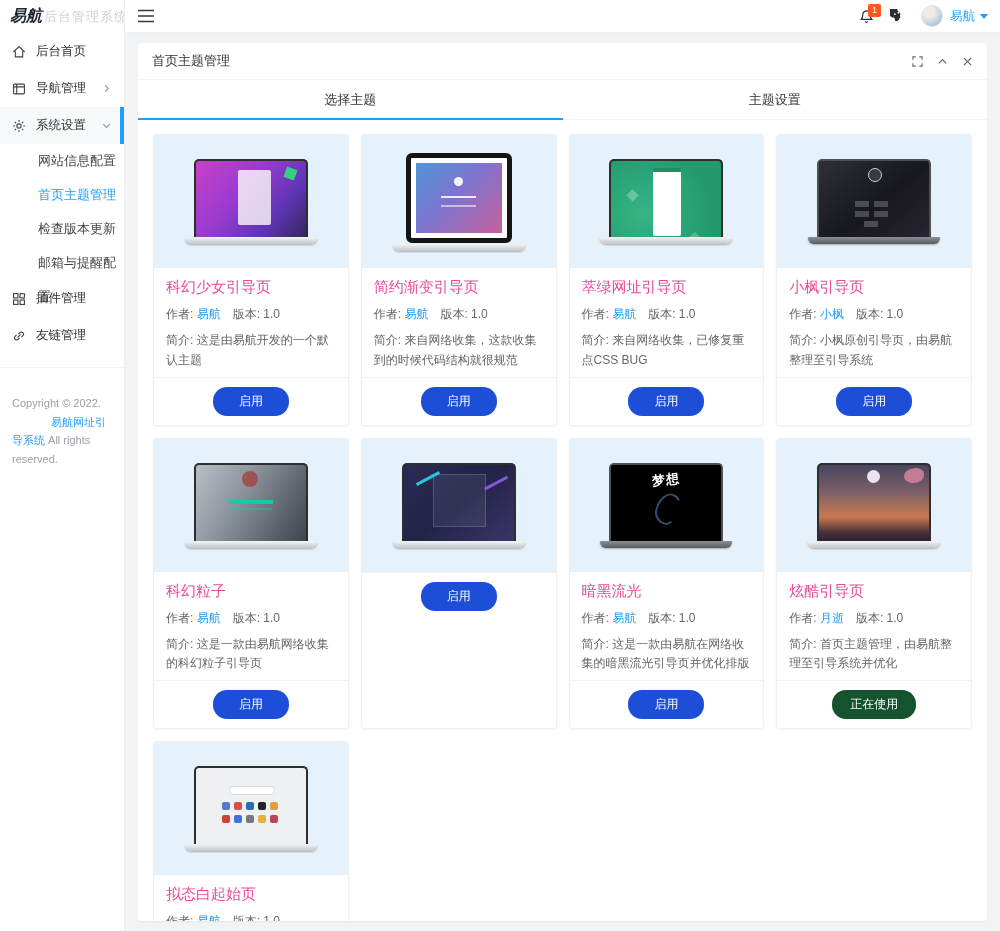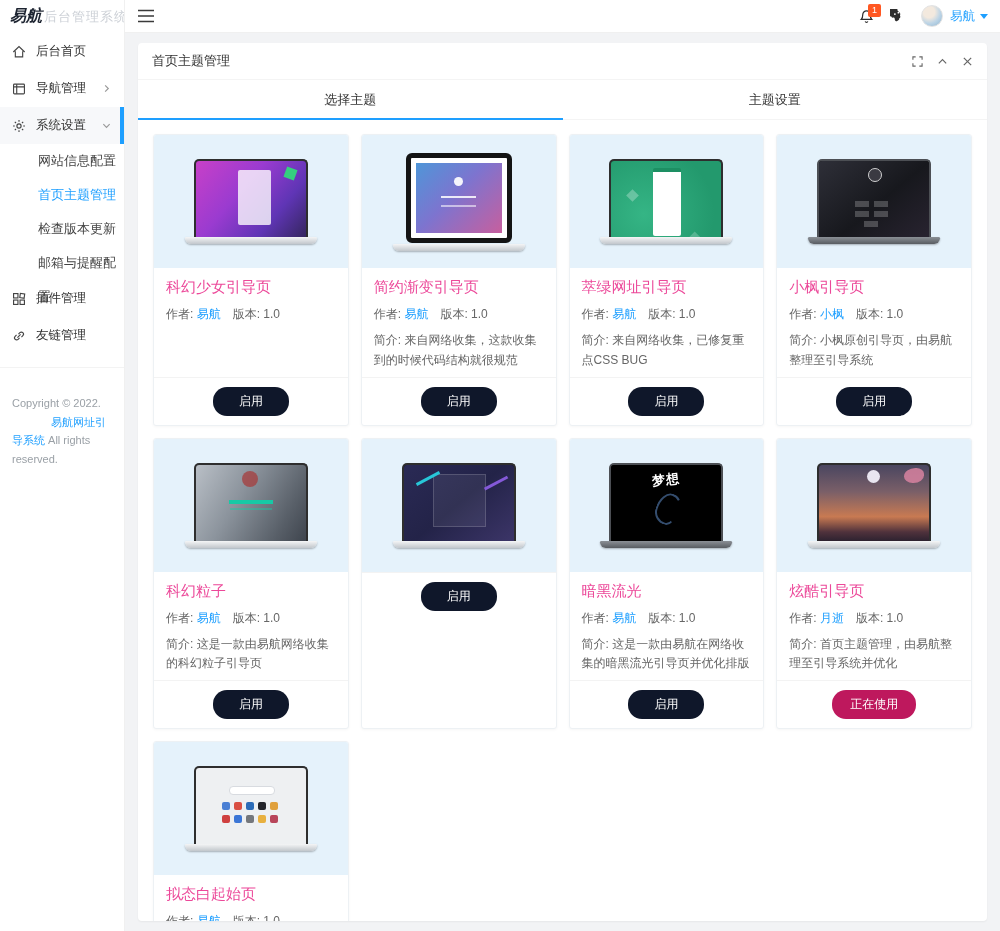--- a/index.html
+++ b/index.html
@@ -97,22 +97,22 @@
   .t8::after { content:""; position:absolute; left:24%; top:44%; width:8px; height:8px; border-radius:2px; background:#4a7fd4; box-shadow:12px 0 0 #d94f43,24px 0 0 #2b6cb8,36px 0 0 #23242a,48px 0 0 #e0a03c,0 13px 0 #cf4040,12px 13px 0 #3b76d6,24px 13px 0 #74777c,36px 13px 0 #e8b03f,48px 13px 0 #b8455a; }
 
   
   .cbody { padding:10px 12px 6px; flex:1; }
   .ctitle { font-size:15px; color:#ec4899; margin-bottom:9px; }
   .cmeta { font-size:12px; color:#666; margin-bottom:8px; }
   .cmeta .author { color:#1e9fff; text-decoration:none; cursor:pointer; }
   .cmeta .vlab { margin-left:12px; }
   .cdesc { font-size:12px; color:#666; line-height:1.65; }
   .cfoot { border-top:1px solid #f3f3f3; padding:9px 0; text-align:center; }
-  .btn-apply { display:inline-block; min-width:76px; padding:6px 18px; background:#0f172a; color:#fff; border:none; border-radius:14px; font-size:12px; cursor:pointer; font-family:inherit; }
-  .btn-apply.in-use { background:#be185d; }
+  .btn-apply { display:inline-block; min-width:76px; padding:6px 18px; background:#1d4ed8; color:#fff; border:none; border-radius:14px; font-size:12px; cursor:pointer; font-family:inherit; }
+  .btn-apply.in-use { background:#14532d; }
 </style>
 </head>
 <body>
 
 <div class="sidebar">
   <div class="logo">
     <span class="brand-b">易航</span>
     <span class="brand-r">后台管理系统</span>
   </div>
 
@@ -257,20 +257,21 @@
               <div class="laptop frame-silver">
                 <div class="screen">
                     <div class="sc t0"></div>
                   </div>
                   <div class="base"></div>
               </div>
             </div>
             <div class="cbody">
               <div class="ctitle">科幻少女引导页</div>
               <div class="cmeta"><span>作者: </span><a class="author">易航</a><span class="vlab">版本: </span><span>1.0</span></div>
+              <div class="cdesc"><span>简介: </span><span>这是由易航开发的一个默认主题</span></div>
             </div>
             <div class="cfoot"><button class="btn-apply">启用</button></div>
           </div>
 
           <div class="card">
             <div class="thumb">
               <div class="laptop frame-black">
                 <div class="screen">
                     <div class="sc t1"></div>
                   </div>

